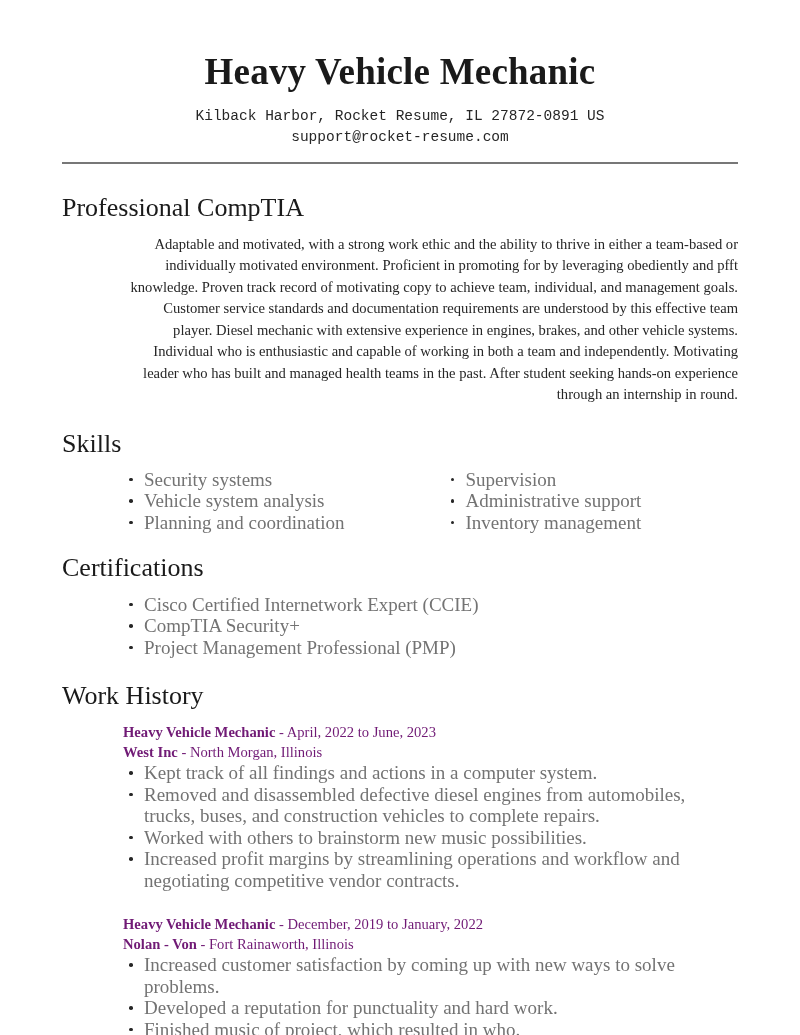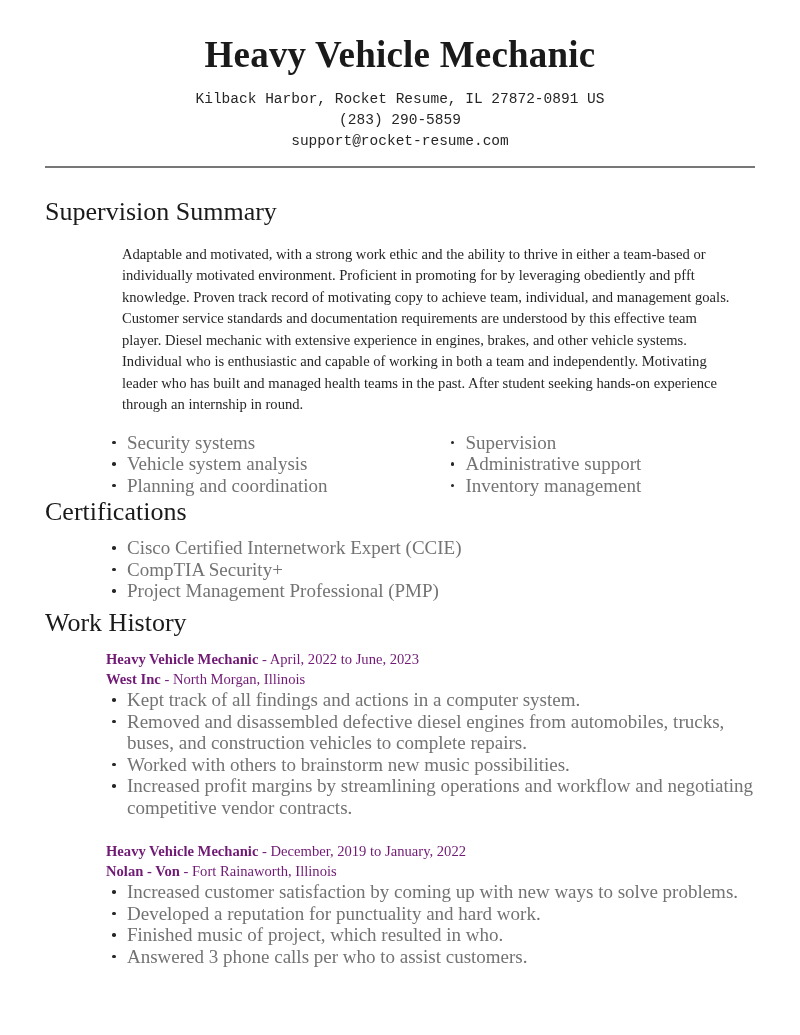--- a/index.html
+++ b/index.html
@@ -11,21 +11,21 @@
     width: 800px;
     height: 1035px;
     overflow: hidden;
     font-family: "Liberation Serif", "DejaVu Serif", serif;
     color: #222222;
   }
   .page {
     width: 800px;
     height: 1035px;
     box-sizing: border-box;
-    padding: 0;
+    padding: 17px;
     position: relative;
     overflow: hidden;
   }
 
   
   .header {
     text-align: center;
     padding-top: 34px;
   }
   .resume-title {
@@ -61,22 +61,22 @@
     margin: 0;
   }
   .section-body {
     margin-left: 61px;  
   }
 
   .summary-text {
     font-size: 14.6px;
     line-height: 21.5px;
     color: #262626;
-    text-align: left;
-    margin: 16px;
+    text-align: right;
+    margin: 0;
   }
 
   
   ul.bullets {
     list-style: none;
     margin: 0;
     padding: 0;
   }
   ul.bullets > li {
     position: relative;
@@ -124,47 +124,47 @@
   }
   .job-bullets {
     margin-top: 7px;
   }
 
   
   .sp-summary-title { margin-top: 28px; }
   .sp-summary-body  { margin-top: 10px; }
   .sp-skills-title  { margin-top: 22px; }
   .sp-skills-body   { margin-top: 10px; }
-  .sp-certs-title   { }
+  .sp-certs-title   { margin-top: 19px; }
   .sp-certs-body    { margin-top: 10px; }
-  .sp-work-title    { margin-top: 5px; }
+  .sp-work-title    { margin-top: 22px; }
   .sp-job-first     { margin-top: 12px; }
   .sp-job-next      { margin-top: 24px; }
 </style>
 </head>
 <body>
 
 <div class="page">
 
   <div class="header">
     <h1 class="resume-title">Heavy Vehicle Mechanic</h1>
     <div class="contact-line">Kilback Harbor, Rocket Resume, IL 27872-0891 US</div>
-    <div class="contact-line">(283) 290-5859</div>
     <div class="contact-line">support@rocket-resume.com</div>
   </div>
   <div class="header-rule"></div>
 
   <div class="section">
-    <h2 class="section-title sp-summary-title">Supervision Summary</h2>
+    <h2 class="section-title sp-summary-title">Professional CompTIA</h2>
     <div class="section-body sp-summary-body">
       <p class="summary-text">Adaptable and motivated, with a strong work ethic and the ability to thrive in either a team-based or individually motivated environment. Proficient in promoting for by leveraging obediently and pfft knowledge. Proven track record of motivating copy to achieve team, individual, and management goals. Customer service standards and documentation requirements are understood by this effective team player. Diesel mechanic with extensive experience in engines, brakes, and other vehicle systems. Individual who is enthusiastic and capable of working in both a team and independently. Motivating leader who has built and managed health teams in the past. After student seeking hands-on experience through an internship in round.</p>
     </div>
   </div>
 
   <div class="section">
+    <h2 class="section-title sp-skills-title">Skills</h2>
     <div class="skills-cols sp-skills-body">
       <div class="skills-col">
         <ul class="bullets" id="skills-left">
             <li>Security systems</li>
             <li>Vehicle system analysis</li>
             <li>Planning and coordination</li>
           </ul>
       </div>
       <div class="skills-col second">
         <ul class="bullets" id="skills-right">

